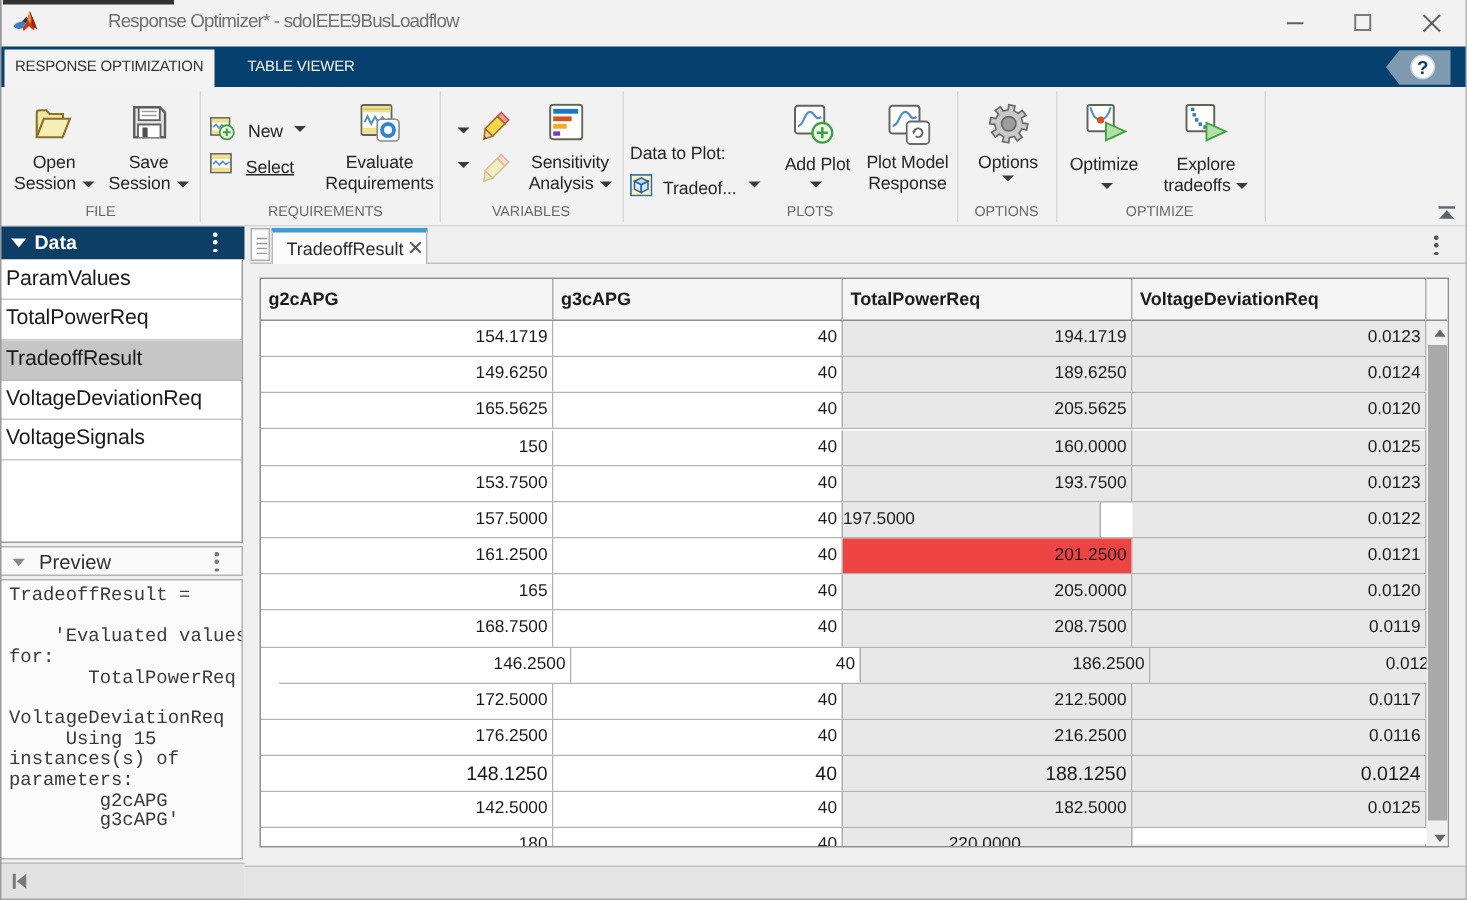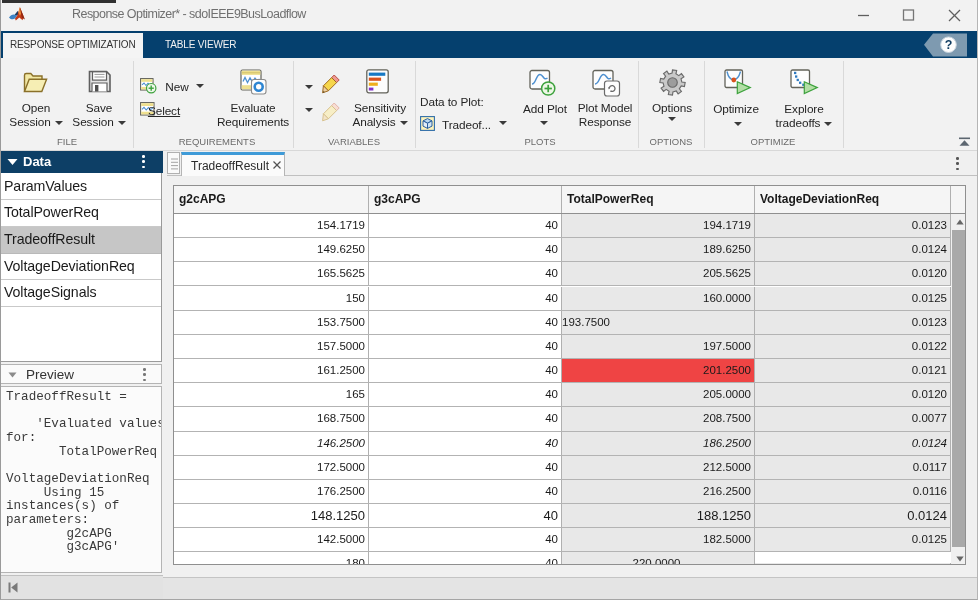--- a/index.html
+++ b/index.html
@@ -83,21 +83,21 @@
   <line x1="11.2" y1="7.6" x2="11.2" y2="12.8" stroke="#3da23d" stroke-width="1.4"></line>
 </svg>
 <div class="rbt" style="left:164px;top:80px;width:26px;">New</div>
 <div class="arrow" style="left:196px;top:84px;"></div>
 <svg class="abs" style="left:140px;top:102px;" width="15" height="14" viewBox="0 0 15 14">
   <rect x="0.6" y="0.6" width="13.4" height="12.4" fill="#fff" stroke="#63635a" stroke-width="1.1"></rect>
   <rect x="1.2" y="1.2" width="12.2" height="2.8" fill="#efe08e"></rect>
   <rect x="1.2" y="9.7" width="12.2" height="2.7" fill="#efe08e"></rect>
   <polyline points="2,7.4 4,5.4 6.2,8 8.4,5.6 10.6,7.6 13,5.9" fill="none" stroke="#4e90cf" stroke-width="1.1"></polyline>
 </svg>
-<div class="rbt" style="left:144px;top:103.5px;width:40px;text-decoration:underline;">Select</div>
+<div class="rbt" style="left:160px;top:103.5px;width:40px;text-decoration:underline;">Select</div>
 
 <svg class="abs" style="left:240px;top:69px;" width="27" height="27" viewBox="0 0 27 27">
   <rect x="1" y="1" width="20" height="20" rx="1.5" fill="#fff" stroke="#63635a" stroke-width="1.2"></rect>
   <rect x="1.7" y="1.7" width="18.6" height="4.2" fill="#efe08e"></rect>
   <rect x="1.7" y="16.2" width="18.6" height="4" fill="#efe08e"></rect>
   <line x1="1.7" y1="3.8" x2="20.3" y2="3.8" stroke="#c9b95e" stroke-width="0.8"></line>
   <polyline points="3,12.5 5,8.5 7.5,13.5 10,8.8 12.5,13 15,9.2 17.5,12.2 19.5,9.8" fill="none" stroke="#4e90cf" stroke-width="1.3"></polyline>
   <rect x="11.5" y="10.5" width="14.5" height="14.5" rx="2.5" fill="#fdfdfd" stroke="#8a8a8a" stroke-width="1.1"></rect>
   <circle cx="18.7" cy="17.7" r="4" fill="none" stroke="#2e86d2" stroke-width="2.6"></circle>
 </svg>
@@ -283,48 +283,48 @@
  </div>
  <div class="abs" style="left:0;top:100.51px;width:777px;height:24.17px;border-bottom:1px solid #b3b3b3;box-sizing:border-box;font-size:11.5px;color:#1a1a1a;">
   <div class="abs" style="left:0px;top:0;width:195px;height:23.17px;background:#fff;border-right:1px solid #b0b0b0;box-sizing:border-box;text-align:right;padding-right:3px;line-height:23.17px;">150</div>
   <div class="abs" style="left:195px;top:0;width:193px;height:23.17px;background:#fff;border-right:1px solid #b0b0b0;box-sizing:border-box;text-align:right;padding-right:3px;line-height:23.17px;">40</div>
   <div class="abs" style="left:388px;top:0;width:193px;height:23.17px;background:#e8e8e8;border-right:1px solid #b0b0b0;box-sizing:border-box;text-align:right;padding-right:3px;line-height:23.17px;">160.0000</div>
   <div class="abs" style="left:581px;top:0;width:196px;height:23.17px;background:#e8e8e8;border-right:1px solid #b0b0b0;box-sizing:border-box;text-align:right;padding-right:3px;line-height:23.17px;">0.0125</div>
  </div>
  <div class="abs" style="left:0;top:124.68px;width:777px;height:24.17px;border-bottom:1px solid #b3b3b3;box-sizing:border-box;font-size:11.5px;color:#1a1a1a;">
   <div class="abs" style="left:0px;top:0;width:195px;height:23.17px;background:#fff;border-right:1px solid #b0b0b0;box-sizing:border-box;text-align:right;padding-right:3px;line-height:23.17px;">153.7500</div>
   <div class="abs" style="left:195px;top:0;width:193px;height:23.17px;background:#fff;border-right:1px solid #b0b0b0;box-sizing:border-box;text-align:right;padding-right:3px;line-height:23.17px;">40</div>
-  <div class="abs" style="left:388px;top:0;width:193px;height:23.17px;background:#e8e8e8;border-right:1px solid #b0b0b0;box-sizing:border-box;text-align:left;padding-right:3px;line-height:23.17px;">193.7500</div>
+  <div class="abs" style="left:388px;top:0;width:193px;height:23.17px;background:#e8e8e8;border-right:1px solid #b0b0b0;box-sizing:border-box;text-align:right;padding-right:3px;line-height:23.17px;">193.7500</div>
   <div class="abs" style="left:581px;top:0;width:196px;height:23.17px;background:#e8e8e8;border-right:1px solid #b0b0b0;box-sizing:border-box;text-align:right;padding-right:3px;line-height:23.17px;">0.0123</div>
  </div>
  <div class="abs" style="left:0;top:148.85px;width:777px;height:24.17px;border-bottom:1px solid #b3b3b3;box-sizing:border-box;font-size:11.5px;color:#1a1a1a;">
   <div class="abs" style="left:0px;top:0;width:195px;height:23.17px;background:#fff;border-right:1px solid #b0b0b0;box-sizing:border-box;text-align:right;padding-right:3px;line-height:23.17px;">157.5000</div>
   <div class="abs" style="left:195px;top:0;width:193px;height:23.17px;background:#fff;border-right:1px solid #b0b0b0;box-sizing:border-box;text-align:right;padding-right:3px;line-height:23.17px;">40</div>
-  <div class="abs" style="left:388px;top:0;width:193px;height:23.17px;background:#e8e8e8;border-right:1px solid #b0b0b0;box-sizing:border-box;text-align:right;padding-right:3px;line-height:23.17px;">197.5000</div>
+  <div class="abs" style="left:388px;top:0;width:172px;height:23.17px;background:#e8e8e8;border-right:1px solid #b0b0b0;box-sizing:border-box;text-align:left;padding-right:3px;line-height:23.17px;">197.5000</div>
   <div class="abs" style="left:581px;top:0;width:196px;height:23.17px;background:#e8e8e8;border-right:1px solid #b0b0b0;box-sizing:border-box;text-align:right;padding-right:3px;line-height:23.17px;">0.0122</div>
  </div>
  <div class="abs" style="left:0;top:173.02px;width:777px;height:24.17px;border-bottom:1px solid #b3b3b3;box-sizing:border-box;font-size:11.5px;color:#1a1a1a;">
   <div class="abs" style="left:0px;top:0;width:195px;height:23.17px;background:#fff;border-right:1px solid #b0b0b0;box-sizing:border-box;text-align:right;padding-right:3px;line-height:23.17px;">161.2500</div>
   <div class="abs" style="left:195px;top:0;width:193px;height:23.17px;background:#fff;border-right:1px solid #b0b0b0;box-sizing:border-box;text-align:right;padding-right:3px;line-height:23.17px;">40</div>
   <div class="abs" style="left:388px;top:0;width:193px;height:23.17px;background:#ef4444;border-right:1px solid #b0b0b0;box-sizing:border-box;text-align:right;padding-right:3px;line-height:23.17px;">201.2500</div>
   <div class="abs" style="left:581px;top:0;width:196px;height:23.17px;background:#e8e8e8;border-right:1px solid #b0b0b0;box-sizing:border-box;text-align:right;padding-right:3px;line-height:23.17px;">0.0121</div>
  </div>
  <div class="abs" style="left:0;top:197.19px;width:777px;height:24.17px;border-bottom:1px solid #b3b3b3;box-sizing:border-box;font-size:11.5px;color:#1a1a1a;">
   <div class="abs" style="left:0px;top:0;width:195px;height:23.17px;background:#fff;border-right:1px solid #b0b0b0;box-sizing:border-box;text-align:right;padding-right:3px;line-height:23.17px;">165</div>
   <div class="abs" style="left:195px;top:0;width:193px;height:23.17px;background:#fff;border-right:1px solid #b0b0b0;box-sizing:border-box;text-align:right;padding-right:3px;line-height:23.17px;">40</div>
   <div class="abs" style="left:388px;top:0;width:193px;height:23.17px;background:#e8e8e8;border-right:1px solid #b0b0b0;box-sizing:border-box;text-align:right;padding-right:3px;line-height:23.17px;">205.0000</div>
   <div class="abs" style="left:581px;top:0;width:196px;height:23.17px;background:#e8e8e8;border-right:1px solid #b0b0b0;box-sizing:border-box;text-align:right;padding-right:3px;line-height:23.17px;">0.0120</div>
  </div>
  <div class="abs" style="left:0;top:221.36px;width:777px;height:24.17px;border-bottom:1px solid #b3b3b3;box-sizing:border-box;font-size:11.5px;color:#1a1a1a;">
   <div class="abs" style="left:0px;top:0;width:195px;height:23.17px;background:#fff;border-right:1px solid #b0b0b0;box-sizing:border-box;text-align:right;padding-right:3px;line-height:23.17px;">168.7500</div>
   <div class="abs" style="left:195px;top:0;width:193px;height:23.17px;background:#fff;border-right:1px solid #b0b0b0;box-sizing:border-box;text-align:right;padding-right:3px;line-height:23.17px;">40</div>
   <div class="abs" style="left:388px;top:0;width:193px;height:23.17px;background:#e8e8e8;border-right:1px solid #b0b0b0;box-sizing:border-box;text-align:right;padding-right:3px;line-height:23.17px;">208.7500</div>
-  <div class="abs" style="left:581px;top:0;width:196px;height:23.17px;background:#e8e8e8;border-right:1px solid #b0b0b0;box-sizing:border-box;text-align:right;padding-right:3px;line-height:23.17px;">0.0077</div>
- </div>
- <div class="abs" style="left:0;top:245.53px;width:777px;height:24.17px;border-bottom:1px solid #b3b3b3;box-sizing:border-box;font-size:11.5px;color:#1a1a1a;font-style:italic;">
+  <div class="abs" style="left:581px;top:0;width:196px;height:23.17px;background:#e8e8e8;border-right:1px solid #b0b0b0;box-sizing:border-box;text-align:right;padding-right:3px;line-height:23.17px;">0.0119</div>
+ </div>
+ <div class="abs" style="left:12px;top:245.53px;width:777px;height:24.17px;border-bottom:1px solid #b3b3b3;box-sizing:border-box;font-size:11.5px;color:#1a1a1a;">
   <div class="abs" style="left:0px;top:0;width:195px;height:23.17px;background:#fff;border-right:1px solid #b0b0b0;box-sizing:border-box;text-align:right;padding-right:3px;line-height:23.17px;">146.2500</div>
   <div class="abs" style="left:195px;top:0;width:193px;height:23.17px;background:#fff;border-right:1px solid #b0b0b0;box-sizing:border-box;text-align:right;padding-right:3px;line-height:23.17px;">40</div>
   <div class="abs" style="left:388px;top:0;width:193px;height:23.17px;background:#e8e8e8;border-right:1px solid #b0b0b0;box-sizing:border-box;text-align:right;padding-right:3px;line-height:23.17px;">186.2500</div>
   <div class="abs" style="left:581px;top:0;width:196px;height:23.17px;background:#e8e8e8;border-right:1px solid #b0b0b0;box-sizing:border-box;text-align:right;padding-right:3px;line-height:23.17px;">0.0124</div>
  </div>
  <div class="abs" style="left:0;top:269.70px;width:777px;height:24.17px;border-bottom:1px solid #b3b3b3;box-sizing:border-box;font-size:11.5px;color:#1a1a1a;">
   <div class="abs" style="left:0px;top:0;width:195px;height:23.17px;background:#fff;border-right:1px solid #b0b0b0;box-sizing:border-box;text-align:right;padding-right:3px;line-height:23.17px;">172.5000</div>
   <div class="abs" style="left:195px;top:0;width:193px;height:23.17px;background:#fff;border-right:1px solid #b0b0b0;box-sizing:border-box;text-align:right;padding-right:3px;line-height:23.17px;">40</div>
   <div class="abs" style="left:388px;top:0;width:193px;height:23.17px;background:#e8e8e8;border-right:1px solid #b0b0b0;box-sizing:border-box;text-align:right;padding-right:3px;line-height:23.17px;">212.5000</div>
   <div class="abs" style="left:581px;top:0;width:196px;height:23.17px;background:#e8e8e8;border-right:1px solid #b0b0b0;box-sizing:border-box;text-align:right;padding-right:3px;line-height:23.17px;">0.0117</div>

